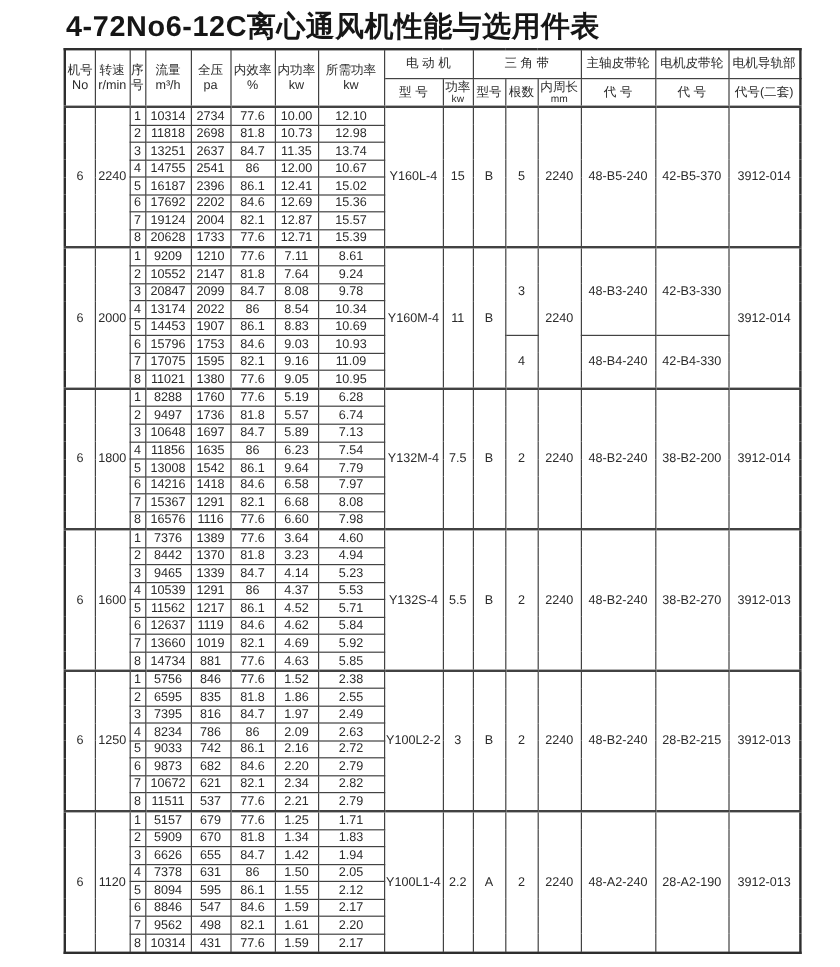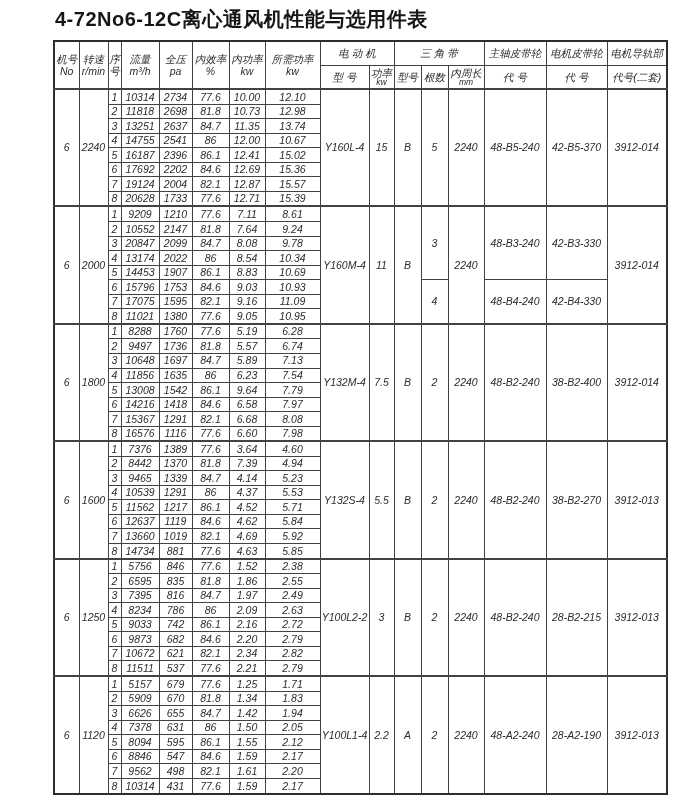--- a/index.html
+++ b/index.html
@@ -5,29 +5,28 @@
   * { margin:0; padding:0; box-sizing:border-box; }
   html,body { width:700px; height:806px; background:#ffffff; }
   body {
     position:relative;
     font-family:"Liberation Sans", sans-serif;
     color:#222;
     overflow:hidden;
   }
   .page-title {
     position:absolute; left:55px; top:6px;
-    font-size:20px; font-weight:bold; color:#161616;
+    font-size:24px; font-weight:bold; color:#161616;
     letter-spacing:0.5px; white-space:nowrap;
   }
   table.spec {
     position:absolute; left:53px; top:40px;
     width:613px; height:755px;
     border-collapse:collapse; table-layout:fixed;
     border:2px solid #2e2e2e;
-    font-style:italic;
   }
   th, td {
     border:1px solid #424242;
     text-align:center; vertical-align:middle;
     padding:0; font-weight:normal; color:#2b2b2b;
     overflow:hidden; white-space:nowrap;
   }
   thead th { font-size:10.5px; line-height:1.18; height:24px; }
   tbody td { font-size:10.5px; line-height:1; }
   tr.block-start td { border-top-width:2px; }
@@ -275,21 +274,21 @@
         <td>1760</td>
         <td>77.6</td>
         <td>5.19</td>
         <td>6.28</td>
         <td rowspan="8">Y132M-4</td>
         <td rowspan="8">7.5</td>
         <td rowspan="8">B</td>
         <td rowspan="8">2</td>
         <td rowspan="8">2240</td>
         <td rowspan="8">48-B2-240</td>
-        <td rowspan="8">38-B2-400</td>
+        <td rowspan="8">38-B2-200</td>
         <td rowspan="8">3912-014</td>
       </tr>
       <tr>
         <td>2</td>
         <td>9497</td>
         <td>1736</td>
         <td>81.8</td>
         <td>5.57</td>
         <td>6.74</td>
       </tr>
@@ -357,21 +356,21 @@
         <td rowspan="8">2240</td>
         <td rowspan="8">48-B2-240</td>
         <td rowspan="8">38-B2-270</td>
         <td rowspan="8">3912-013</td>
       </tr>
       <tr>
         <td>2</td>
         <td>8442</td>
         <td>1370</td>
         <td>81.8</td>
-        <td>7.39</td>
+        <td>3.23</td>
         <td>4.94</td>
       </tr>
       <tr>
         <td>3</td>
         <td>9465</td>
         <td>1339</td>
         <td>84.7</td>
         <td>4.14</td>
         <td>5.23</td>
       </tr>

